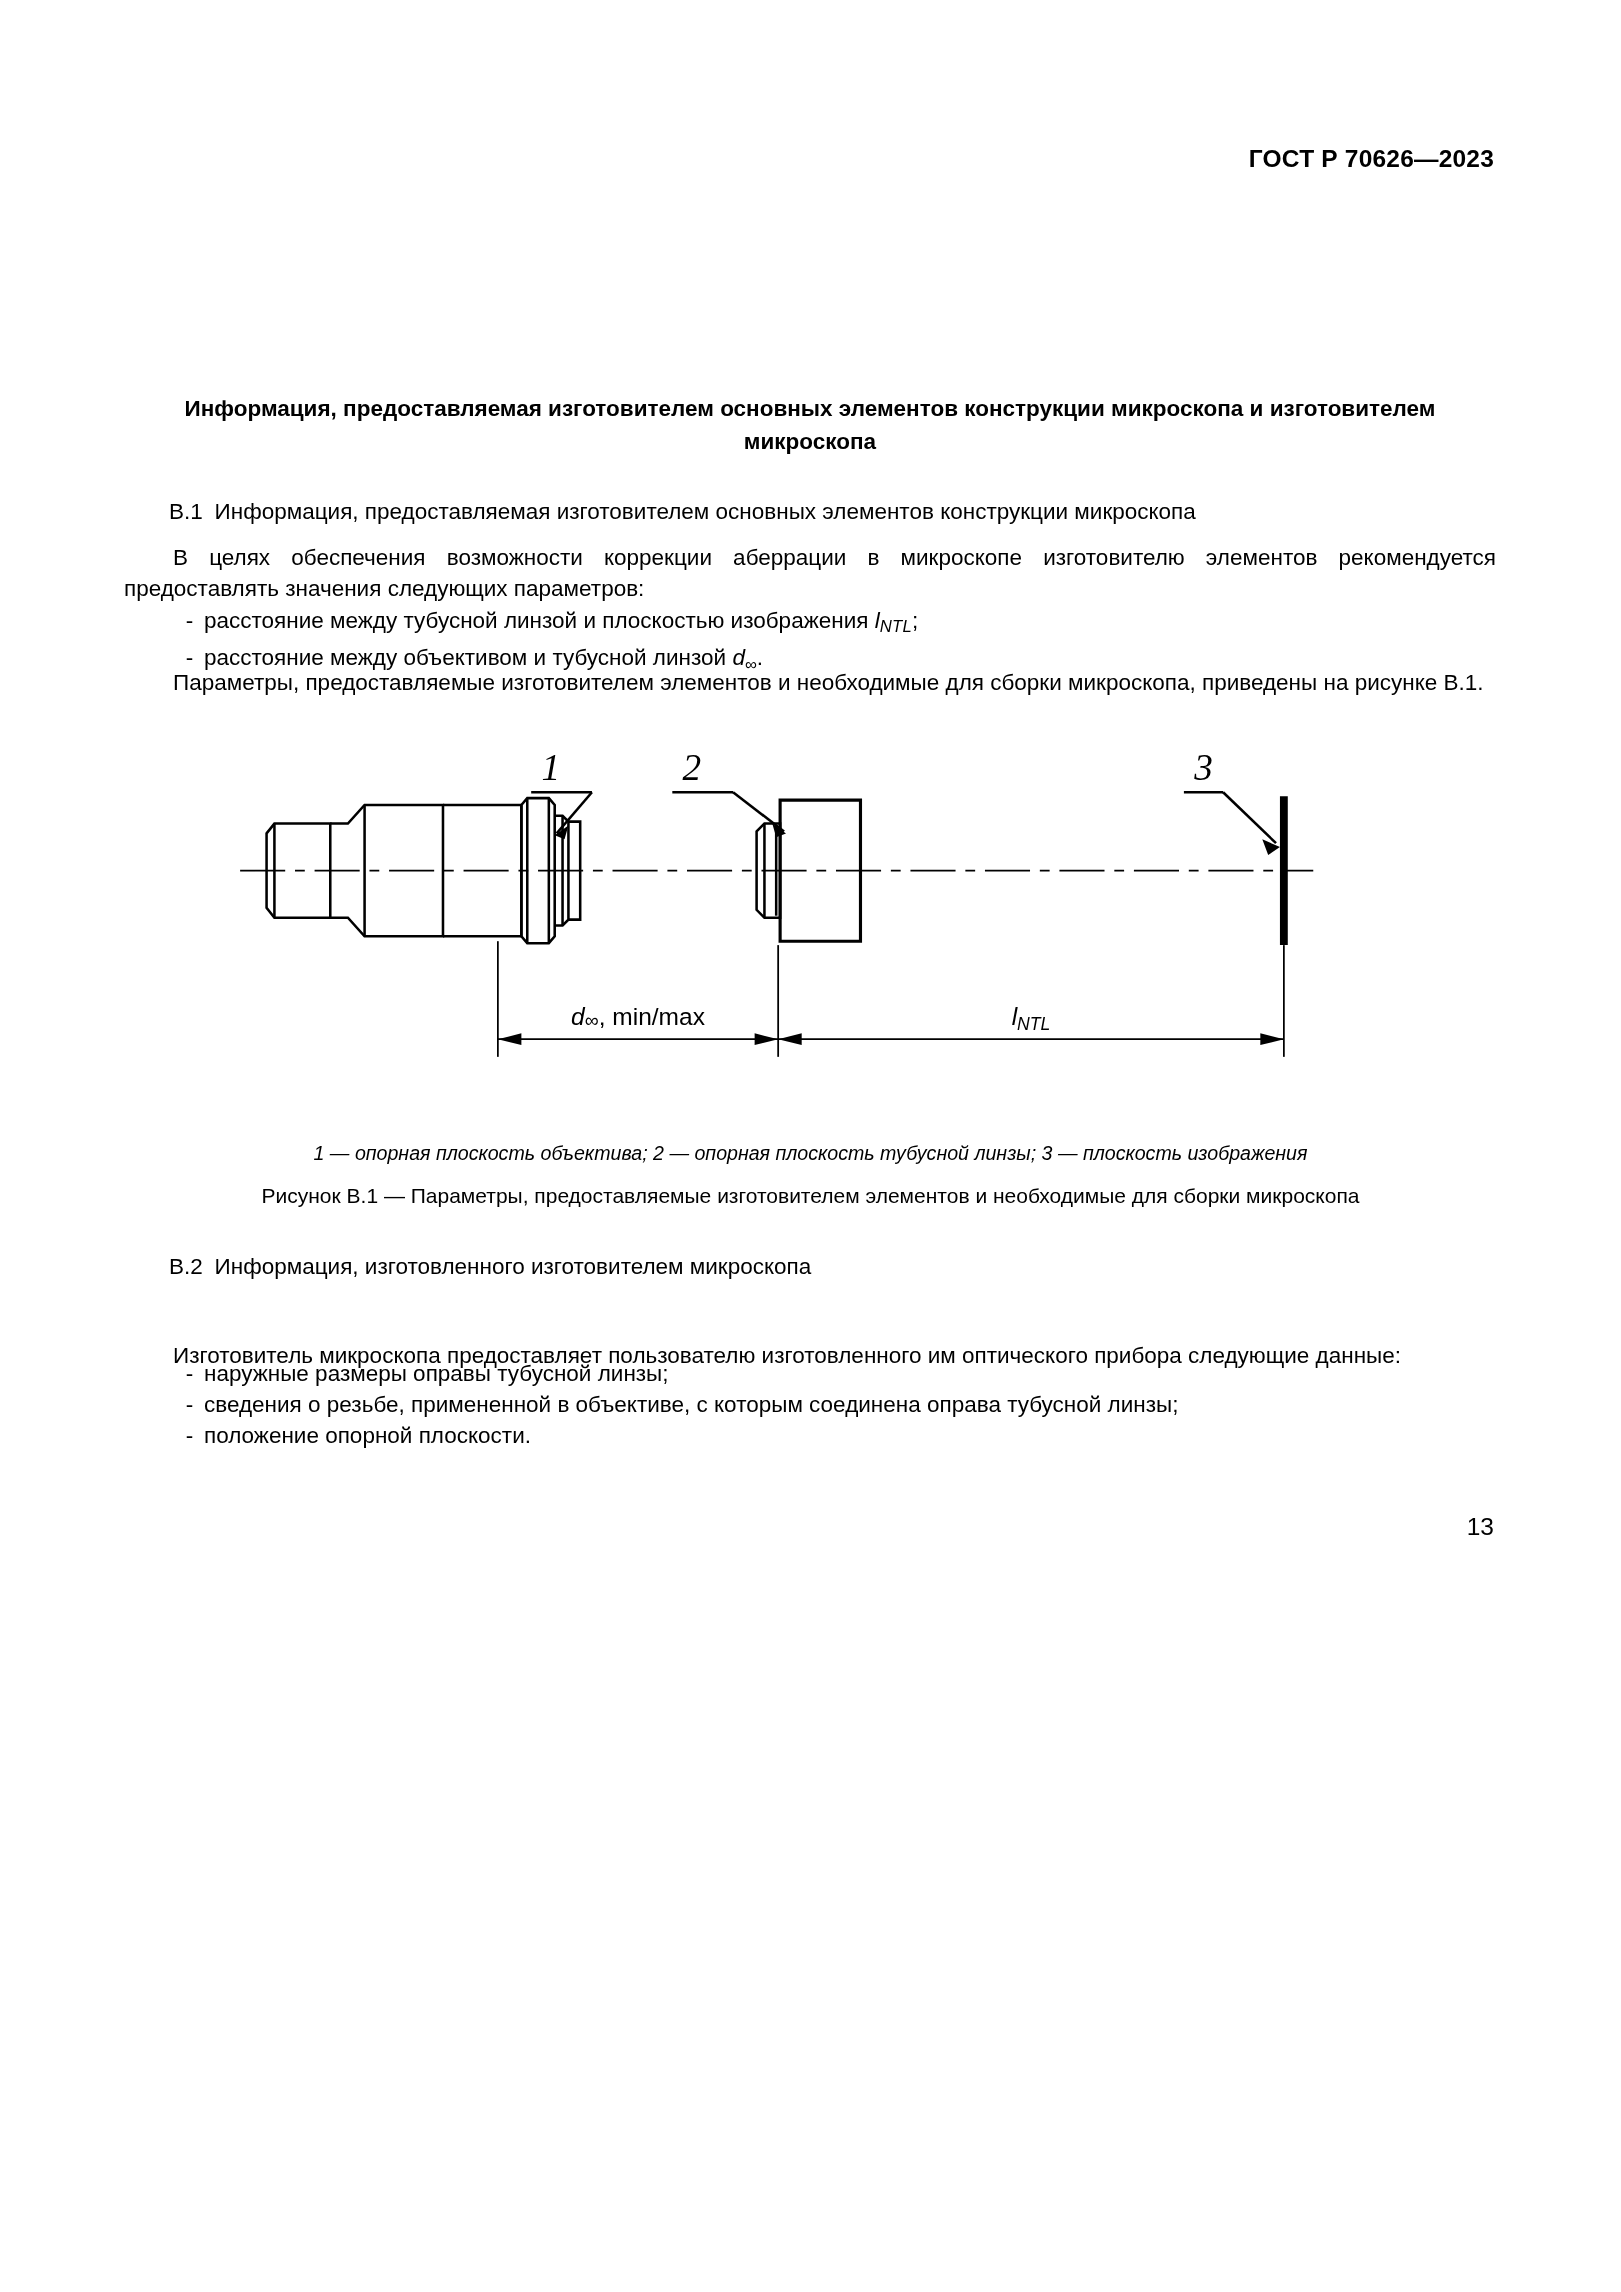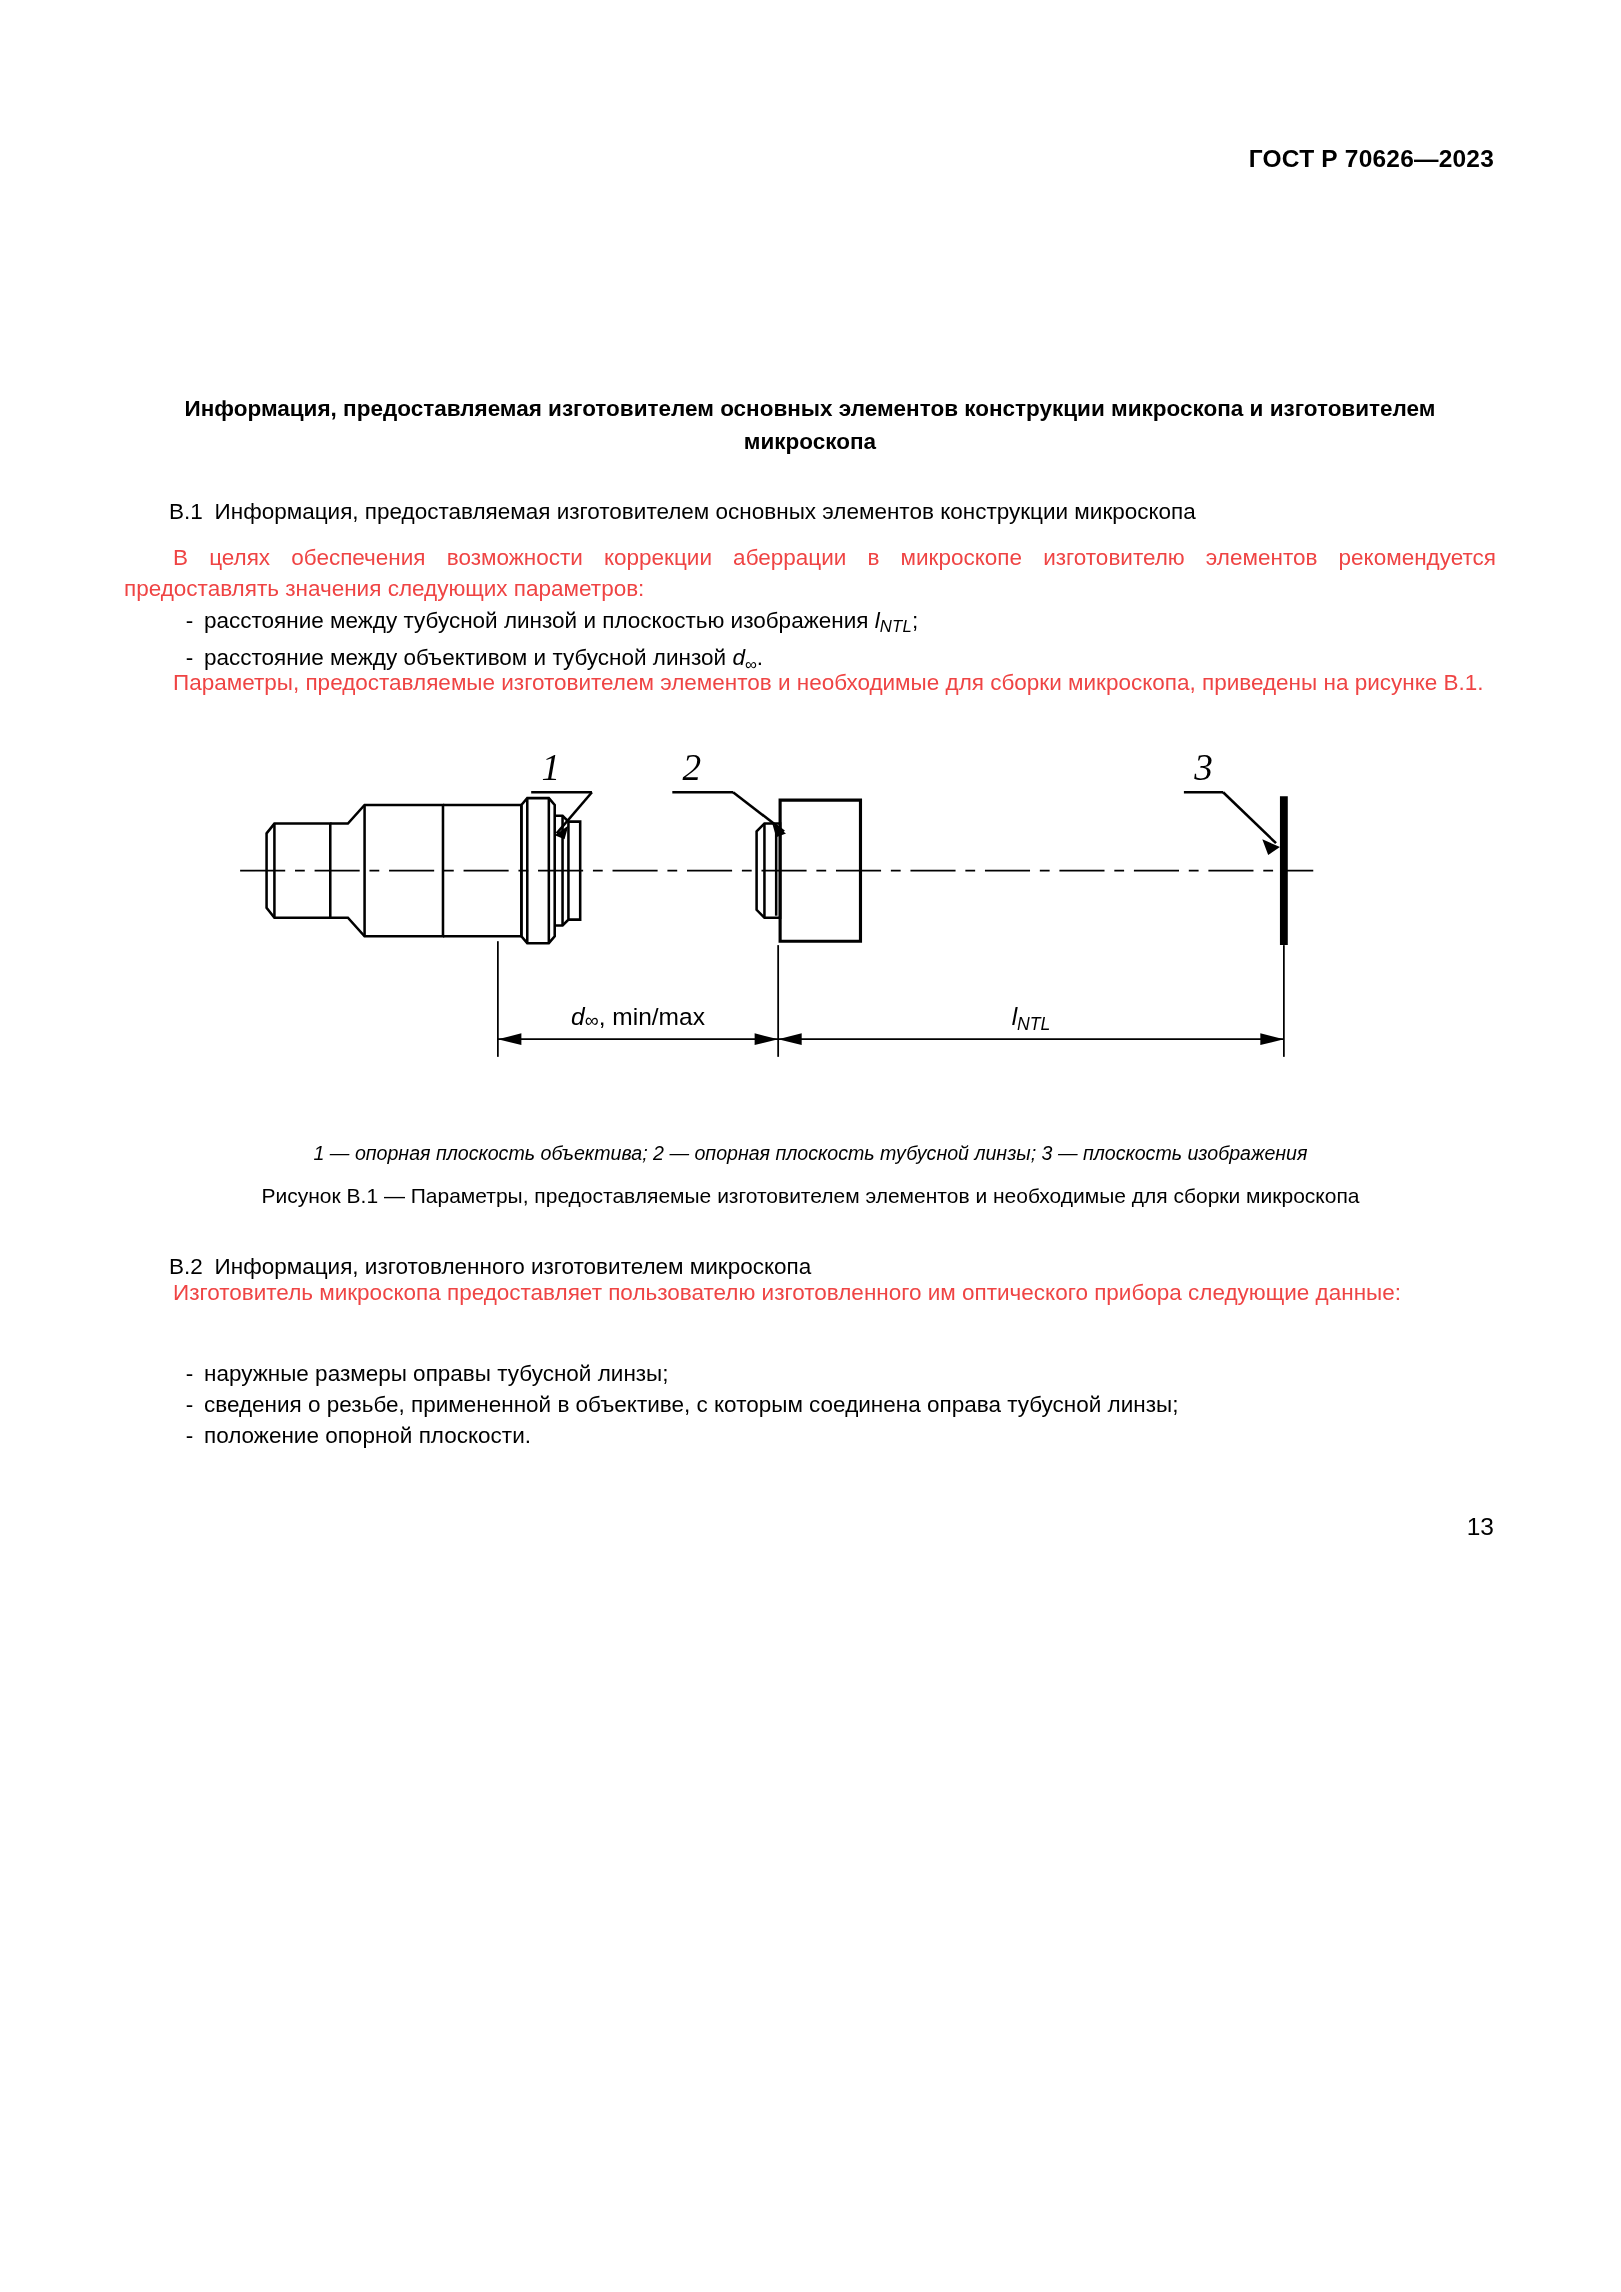--- a/index.html
+++ b/index.html
@@ -63,21 +63,21 @@
     font-size: 22.5px;
     font-weight: normal;
     white-space: nowrap;
   }
   .sec-head .num { margin-right: 11.8px; }
 
   .para {
     position: absolute;
     font-size: 22.5px;
     line-height: 31px;
-    color: #ef4444;
+    color: #000000;
   }
   .para.just {
     text-align: justify;
     text-justify: inter-word;
   }
   .indent { text-indent: 49px; }
 
   .bullets {
     position: absolute;
     font-size: 22.5px;
@@ -262,21 +262,21 @@
   <div class="fig-legend">
     <i class="v">1 — опорная плоскость объектива; 2 — опорная плоскость тубусной линзы; 3 — плоскость изображения</i>
   </div>
 
   <div class="fig-caption">Рисунок В.1 — Параметры, предоставляемые изготовителем элементов и необходимые для сборки микроскопа</div>
 
   <div class="sec-head" style="top:1254px; left:169px;">
     <span class="num">В.2</span><span>Информация, изготовленного изготовителем микроскопа</span>
   </div>
 
-  <div class="para just indent" style="top:1277px; left:124px; width:1372px;">Изготовитель микроскопа предоставляет пользователю изготовленного им оптического прибора следующие данные:</div>
+  <div class="para just indent" style="top:1340px; left:124px; width:1372px;">Изготовитель микроскопа предоставляет пользователю изготовленного им оптического прибора следующие данные:</div>
 
   <div class="bullets" style="top:1358px; left:172px;">
     <div class="li">наружные размеры оправы тубусной линзы;</div>
     <div class="li">сведения о резьбе, примененной в объективе, с которым соединена оправа тубусной линзы;</div>
     <div class="li">положение опорной плоскости.</div>
   </div>
 
   <div class="page-number">13</div>
 
 </div>

